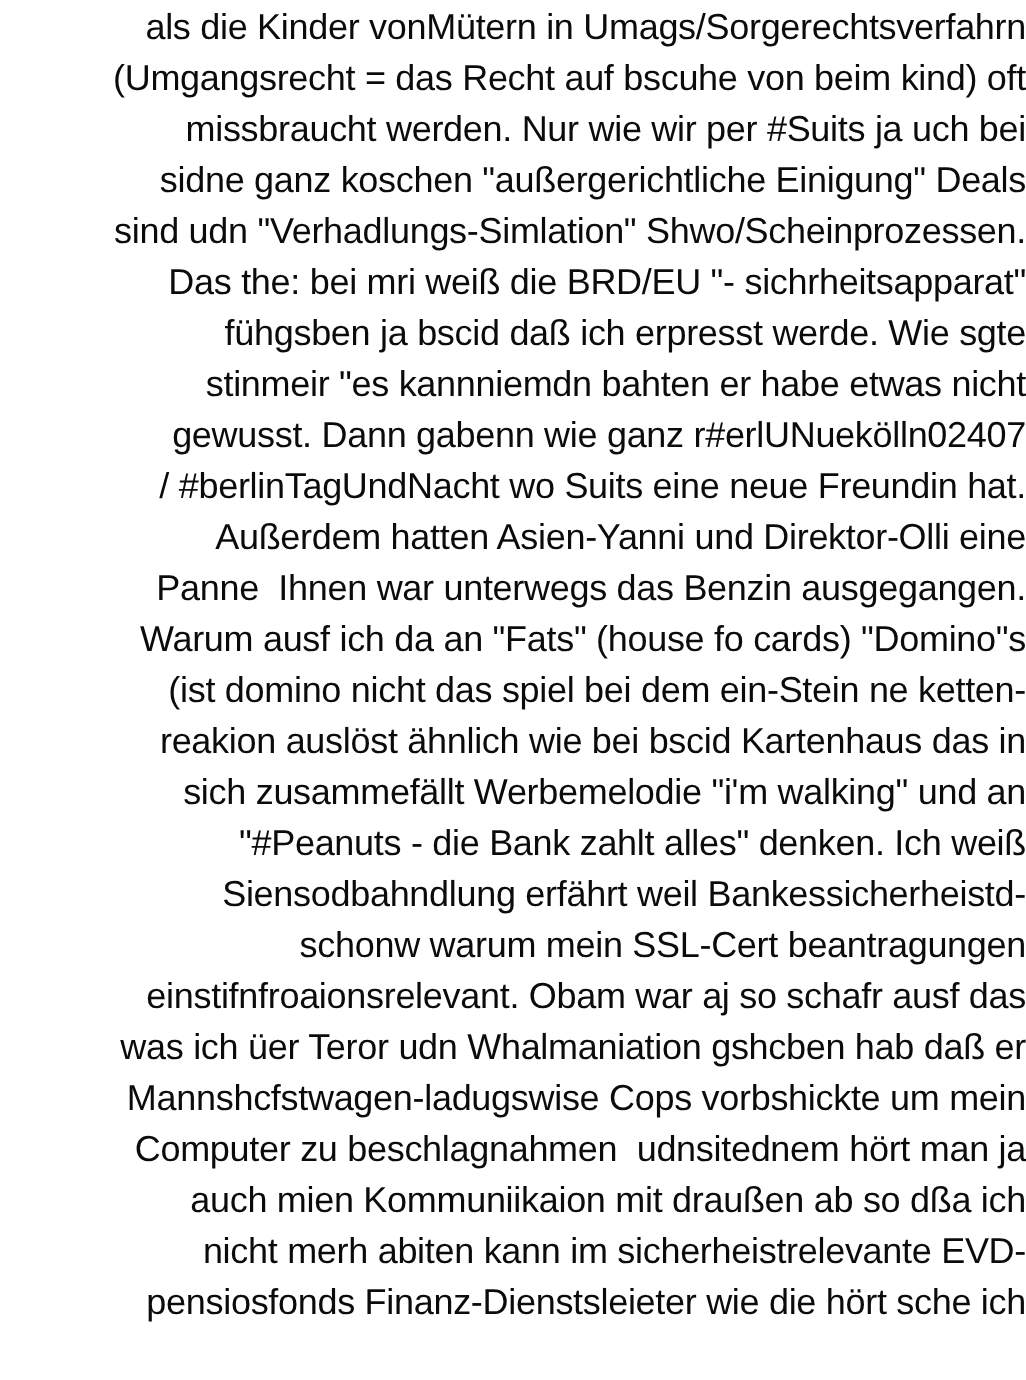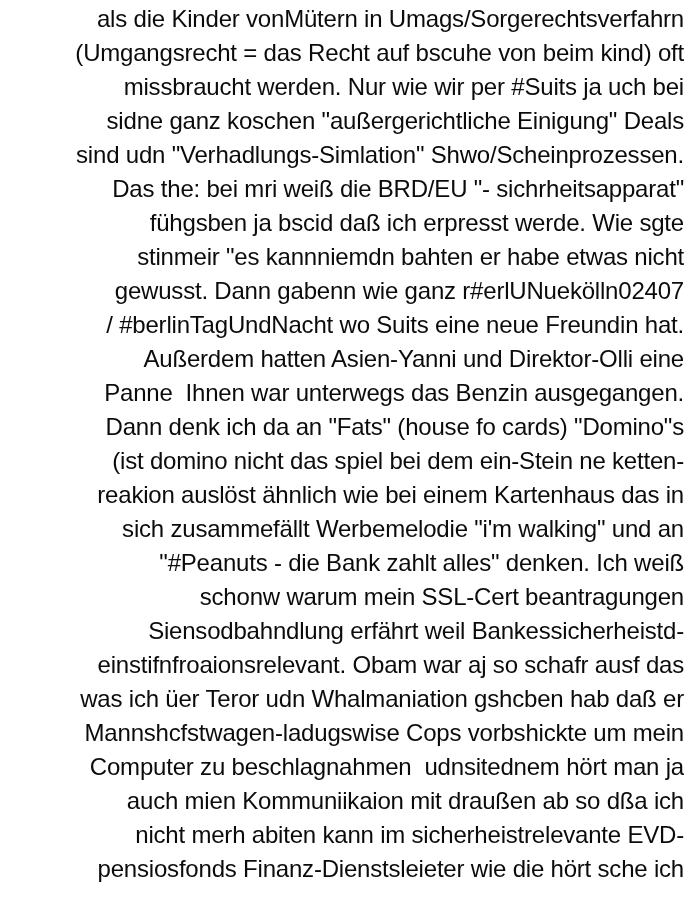--- a/index.html
+++ b/index.html
@@ -35,27 +35,27 @@
   <div class="line">missbraucht werden. Nur wie wir per #Suits ja uch bei</div>
   <div class="line">sidne ganz koschen "außergerichtliche Einigung" Deals</div>
   <div class="line">sind udn "Verhadlungs-Simlation" Shwo/Scheinprozessen.</div>
   <div class="line">Das the: bei mri weiß die BRD/EU "- sichrheitsapparat"</div>
   <div class="line">fühgsben ja bscid daß ich erpresst werde. Wie sgte</div>
   <div class="line">stinmeir "es kannniemdn bahten er habe etwas nicht</div>
   <div class="line">gewusst. Dann gabenn wie ganz r#erlUNuekölln02407</div>
   <div class="line">/ #berlinTagUndNacht wo Suits eine neue Freundin hat.</div>
   <div class="line">Außerdem hatten Asien-Yanni und Direktor-Olli eine</div>
   <div class="line">Panne  Ihnen war unterwegs das Benzin ausgegangen.</div>
-  <div class="line">Dann denk ich da an "Fats" (house fo cards) "Domino"s</div>
+  <div class="line">Warum ausf ich da an "Fats" (house fo cards) "Domino"s</div>
   <div class="line">(ist domino nicht das spiel bei dem ein-Stein ne ketten-</div>
-  <div class="line">reakion auslöst ähnlich wie bei einem Kartenhaus das in</div>
+  <div class="line">reakion auslöst ähnlich wie bei bscid Kartenhaus das in</div>
   <div class="line">sich zusammefällt Werbemelodie "i'm walking" und an</div>
   <div class="line">"#Peanuts - die Bank zahlt alles" denken. Ich weiß</div>
+  <div class="line">Siensodbahndlung erfährt weil Bankessicherheistd-</div>
   <div class="line">schonw warum mein SSL-Cert beantragungen</div>
-  <div class="line">Siensodbahndlung erfährt weil Bankessicherheistd-</div>
   <div class="line">einstifnfroaionsrelevant. Obam war aj so schafr ausf das</div>
   <div class="line">was ich üer Teror udn Whalmaniation gshcben hab daß er</div>
   <div class="line">Mannshcfstwagen-ladugswise Cops vorbshickte um mein</div>
   <div class="line">Computer zu beschlagnahmen  udnsitednem hört man ja</div>
   <div class="line">auch mien Kommuniikaion mit draußen ab so dßa ich</div>
   <div class="line">nicht merh abiten kann im sicherheistrelevante EVD-</div>
   <div class="line">pensiosfonds Finanz-Dienstsleieter wie die hört sche ich</div>
 </div>
 
 </body></html>

